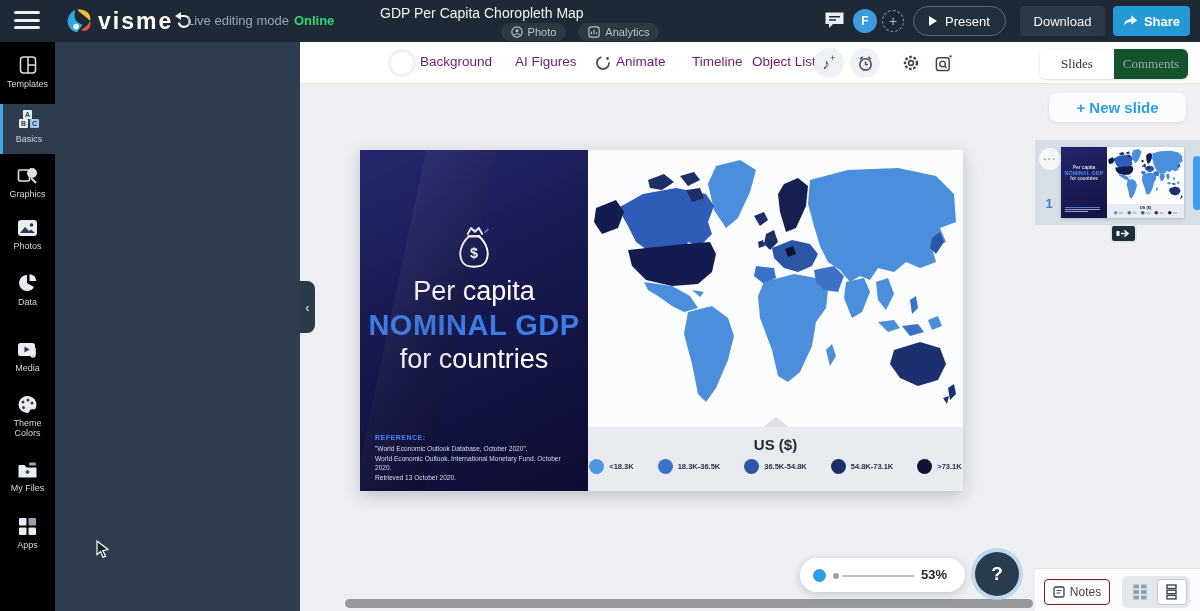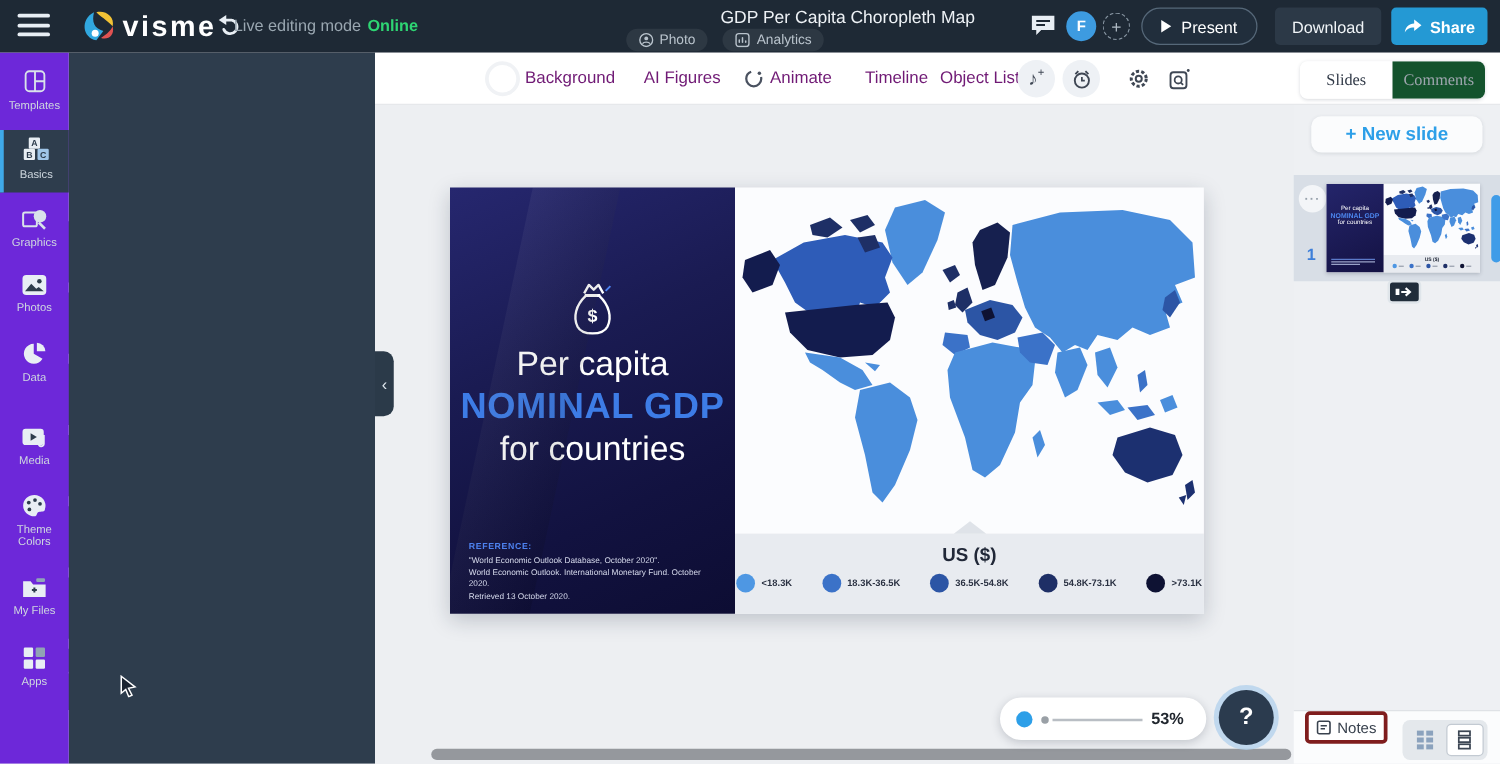--- a/index.html
+++ b/index.html
@@ -9,21 +9,21 @@
 
   
   .topbar { position:absolute; left:0; top:0; width:1200px; height:42px; background:#1e2935; z-index:30; }
   .hamburger { position:absolute; left:14px; top:11px; width:26px; height:20px; cursor:pointer; }
   .hamburger i { display:block; height:3px; background:#e8eef4; border-radius:2px; margin-bottom:4.5px; }
   .logo { position:absolute; left:64px; top:7px; display:flex; align-items:center; gap:6px; }
   .logo-text { color:#fff; font-size:23px; font-weight:700; letter-spacing:2px; line-height:28px; }
   .undo { position:absolute; left:172px; top:11px; width:20px; height:20px; }
   .live-edit { position:absolute; left:187px; top:13px; font-size:13px; color:#9aa7b1; }
   .live-edit b { color:#2ed573; font-weight:700; margin-left:5px; }
-  .doc-title { position:absolute; left:380px; top:5px; width:400px; text-align:right; color:#eef2f6; font-size:14px; }
+  .doc-title { position:absolute; left:380px; top:5px; width:400px; text-align:left; color:#eef2f6; font-size:14px; }
   .doc-pills { position:absolute; left:380px; top:23px; width:400px; display:flex; justify-content:center; gap:12px; }
   .pill { display:flex; align-items:center; gap:5px; background:rgba(255,255,255,0.07); border-radius:10px; height:18px; padding:0 10px; color:#b9c3cc; font-size:11px; cursor:pointer; }
   .comment-btn { position:absolute; left:824px; top:11px; width:21px; height:19px; cursor:pointer; }
   .avatar { position:absolute; left:853px; top:9px; width:24px; height:24px; border-radius:50%; background:#3d9be0; color:#fff; font-size:12px; font-weight:700; display:flex; align-items:center; justify-content:center; cursor:pointer; }
   .add-collab { position:absolute; left:882px; top:10px; width:22px; height:22px; border:1px dashed #84929f; border-radius:50%; color:#aeb9c3; font-size:14px; display:flex; align-items:center; justify-content:center; cursor:pointer; }
   .present-btn { position:absolute; left:913px; top:6px; width:93px; height:30px; border-radius:16px; background:#212e3c; border:1.5px solid #566879; display:flex; align-items:center; justify-content:center; gap:8px; color:#fff; font-size:13px; cursor:pointer; }
   .play-tri { width:0; height:0; border-left:8px solid #fff; border-top:5px solid transparent; border-bottom:5px solid transparent; }
   .download-btn { position:absolute; left:1020px; top:6px; width:85px; height:30px; border-radius:4px; background:#2c3947; color:#f0f4f7; font-size:13px; display:flex; align-items:center; justify-content:center; cursor:pointer; }
   .share-btn { position:absolute; left:1113px; top:6px; width:77px; height:30px; border-radius:4px; background:#2499d4; color:#fff; font-size:13px; font-weight:700; display:flex; align-items:center; justify-content:center; gap:6px; cursor:pointer; }
 
@@ -32,21 +32,21 @@
   .ghost-spinner { position:absolute; left:88px; top:7px; width:28px; height:28px; border-radius:50%; border:3px solid #f0f2f5; }
   .tb-label { position:absolute; top:12px; font-size:13.5px; color:#701a75; cursor:pointer; }
   .tb-icon { position:absolute; top:6px; width:30px; height:30px; display:flex; align-items:center; justify-content:center; cursor:pointer; }
   .tb-icon.circ { background:#eef1f5; border-radius:50%; }
   .seg-tabs { position:absolute; left:740px; top:7px; width:148px; height:30px; display:flex; border-radius:6px; overflow:hidden; box-shadow:0 1px 3px rgba(40,50,70,.18);font-family:Liberation Serif, serif; }
   .seg-tab { flex:1; display:flex; align-items:center; justify-content:center; font-size:13px; cursor:pointer; }
   .seg-tab.on { background:#fff; color:#2e3745; }
   .seg-tab.off { background:#14532d; color:#9fa6af; }
 
   
-  .rail { position:absolute; left:0; top:42px; width:55px; height:569px; background:#6d28d9; z-index:25; }
+  .rail { position:absolute; left:0; top:42px; width:55px; height:569px; background:#000000; z-index:25; }
   .rail-item { position:absolute; left:0; width:55px; display:flex; flex-direction:column; align-items:center; gap:4px; padding-top:5px; color:#cfd8df; font-size:9px; text-align:center; cursor:pointer; line-height:10px; }
   .rail-item.active { background:#2e3d4d; border-left:3px solid #3fa9e8; }
 
   
   .panel { position:absolute; left:55px; top:42px; width:245px; height:569px; background:#2e3d4d; z-index:24; }
   .tool-btn { position:absolute; top:47px; width:35px; height:35px; background:#253341; border-radius:6px; display:flex; align-items:center; justify-content:center; color:#cfe0ee; cursor:pointer; }
   .tool-more { position:absolute; top:47px; left:231px; width:18px; height:35px; display:flex; align-items:center; justify-content:center; color:#8b99a6; font-size:16px; cursor:pointer; }
   .blk-tabs { position:absolute; left:9px; top:51px; width:228px; height:32px; display:flex; border-radius:6px; overflow:hidden; background:#26323e; }
   .blk-tab { flex:1; display:flex; align-items:center; justify-content:center; font-size:13.5px; cursor:pointer; }
   .blk-tab.on { background:#3a4b5d; color:#fff; font-weight:700; }
@@ -102,21 +102,21 @@
   .t-ref i + i { background:#9aa3c8; }
   .t-map { position:absolute; left:92px; top:0; width:154px; height:114px; background:#fbfcfe; }
   .t-leg { position:absolute; left:92px; top:114px; width:154px; height:28px; background:#e8ebf0; text-align:center; }
   .t-leg-title { font-size:8px; font-weight:700; color:#212838; margin-top:2px; }
   .t-dots { display:flex; justify-content:center; gap:9px; margin-top:3px; align-items:center; }
   .t-dots span { width:7px; height:7px; border-radius:50%; display:inline-block; }
   .t-dots em { display:inline-block; width:8px; height:2px; background:#98a0ac; margin-left:-6px; }
   .edge-bar { position:absolute; left:158px; top:16px; width:8px; height:54px; background:#3f9ce8; border-radius:4px; }
   .transition-btn { position:absolute; left:75px; top:140px; width:27px; height:19px; background:#212d3a; border:2px solid #dfe5ea; border-radius:4px; display:flex; align-items:center; justify-content:center; cursor:pointer; }
   .rfooter { position:absolute; left:0; top:484px; width:165px; height:43px; background:#fbfcfd; border-top:1px solid #dfe2e6; }
-  .notes-btn { position:absolute; left:9px; top:0; width:66px; height:26px; background:#fff; border:3px solid #7f1d1d; border-radius:4px; display:flex; align-items:center; justify-content:center; gap:5px; font-size:12px; color:#39424e; cursor:pointer; }
+  .notes-btn { position:absolute; left:9px; top:10px; width:66px; height:26px; background:#fff; border:1px solid #7f1d1d; border-radius:4px; display:flex; align-items:center; justify-content:center; gap:5px; font-size:12px; color:#39424e; cursor:pointer; }
   .view-toggle { position:absolute; left:87px; top:7px; width:68px; height:32px; background:#e4e8ec; border-radius:6px; display:flex; padding:3px; gap:2px; }
   .vt-btn { width:31px; height:26px; border-radius:4px; display:flex; align-items:center; justify-content:center; cursor:pointer; }
   .vt-btn.on { background:#fff; border:1px solid #c3cad2; }
 
   .cursor-ptr { position:absolute; z-index:40; pointer-events:none; }
   svg { display:block; }
 </style>
 </head>
 <body>
 

